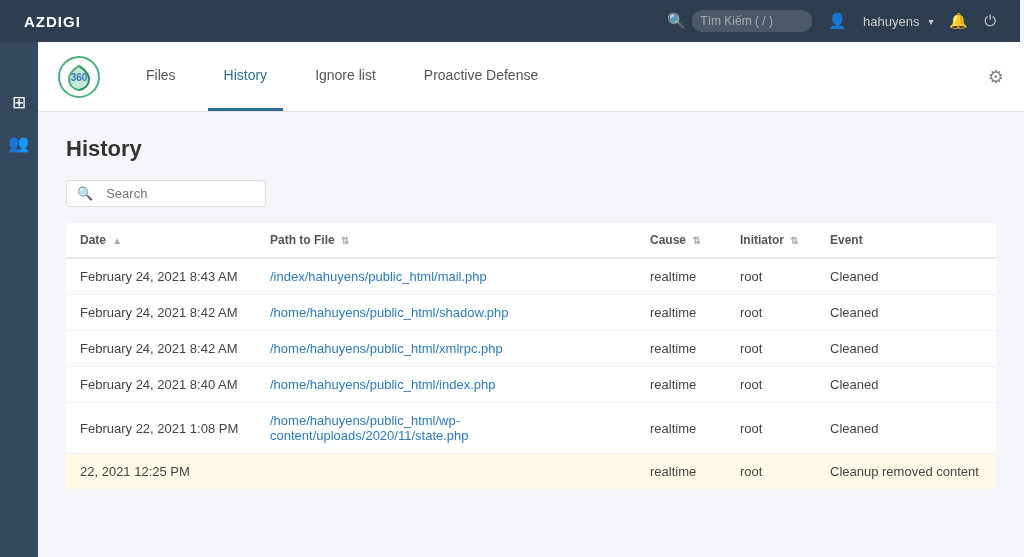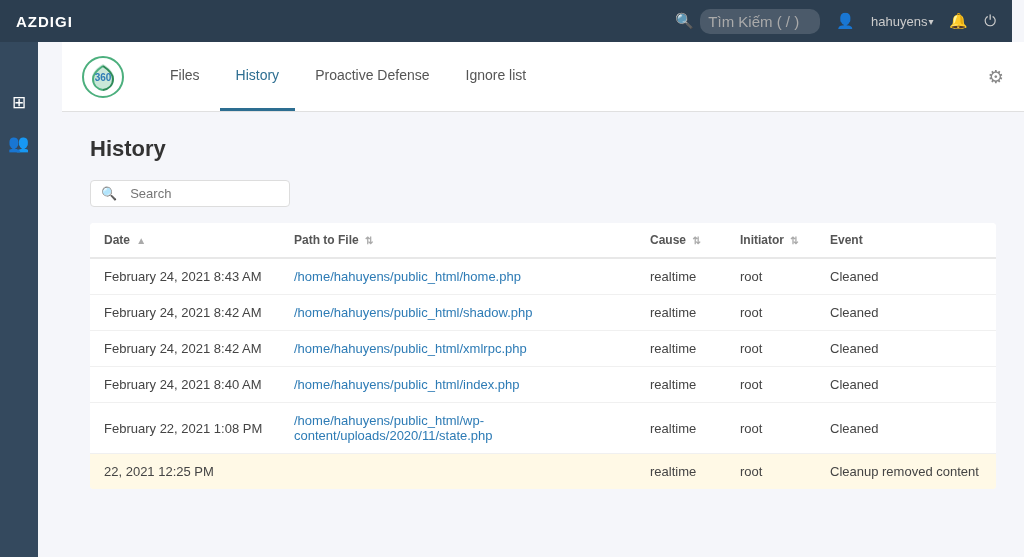--- a/index.html
+++ b/index.html
@@ -1,61 +1,61 @@
 <!DOCTYPE html>
 <html><head>
   <meta charset="utf-8">
   <style>
     * { margin: 0; padding: 0; box-sizing: border-box; }
     body { font-family: 'Segoe UI', Arial, sans-serif; font-size: 13px; background: #f5f6fa; display: flex; height: 557px; overflow: hidden; }
 
     
     .topbar {
-      position: fixed; top: 0; left: 0; right: 12px; height: 42px;
+      position: fixed; top: 0; left: 0; right: 4px; height: 42px;
       background: #2c3e50; display: flex; align-items: center;
-      justify-content: space-between; padding: 0 16px; z-index: 100;
+      justify-content: space-between; padding: 0 24px; z-index: 100;
     }
     .topbar-brand { color: #fff; font-weight: bold; font-size: 15px; letter-spacing: 1px; }
     .topbar-right { display: flex; align-items: center; gap: 16px; }
     .topbar-search { display: flex; align-items: center; gap: 6px; }
     .topbar-search input {
       background: rgba(255,255,255,0.15); border: none; border-radius: 10px;
-      color: #ccc; padding: 4px 8px; font-size: 15px; width: 120px; outline: none;
+      color: #ccc; padding: 4px 8px; font-size: 12px; width: 120px; outline: none;
     }
     .topbar-search input::placeholder { color: #aaa; }
     .topbar-icon { color: #ccc; font-size: 15px; cursor: pointer; }
-    .topbar-user { display: flex; align-items: center; gap: 1px; color: #ccc; font-size: 13px; cursor: pointer; }
+    .topbar-user { display: flex; align-items: center; gap: 9px; color: #ccc; font-size: 13px; cursor: pointer; }
     .topbar-user .arrow { font-size: 10px; }
 
     
     .sidebar {
       width: 38px; background: #34495e; display: flex; flex-direction: column;
       align-items: center; padding-top: 50px; gap: 20px; flex-shrink: 0;
       position: fixed; left: 0; top: 42px; bottom: 0; z-index: 99;
     }
     .sidebar-icon { color: #aaa; font-size: 17px; cursor: pointer; }
     .sidebar-icon.active { color: #fff; }
 
     
     .main-content {
-      margin-left: 38px; margin-top: 42px; flex: 1; display: flex; flex-direction: column; overflow: hidden; padding-left: 24px;
+      margin-left: 38px; margin-top: 42px; flex: 1; display: flex; flex-direction: column; overflow: hidden;
     }
 
     
     .imunify-header {
       background: #fff; border-bottom: 1px solid #e0e0e0;
       display: flex; align-items: center; padding: 0 20px; height: 70px;
       gap: 30px; position: relative;
     }
     .imunify-logo { display: flex; align-items: center; gap: 8px; }
     .imunify-logo-icon { width: 42px; height: 42px; }
     .imunify-logo-text { display: flex; flex-direction: column; }
     .imunify-logo-name { color: #2d6e91; font-size: 18px; font-weight: 600; }
     .imunify-logo-version { color: #999; font-size: 10px; }
-    .imunify-nav { display: flex; align-items: center; gap: 4px; height: 100%; }
+    .imunify-nav { display: flex; align-items: center; gap: 16px; height: 100%; }
     .nav-item {
       padding: 0 16px; height: 100%; display: flex; align-items: center;
       color: #555; font-size: 14px; cursor: pointer; border-bottom: 3px solid transparent;
       text-decoration: none;
     }
     .nav-item.active { color: #2d6e91; border-bottom-color: #2d6e91; }
     .settings-icon { position: absolute; right: 20px; color: #888; font-size: 18px; cursor: pointer; }
 
     
     .page-body { padding: 24px 28px 0 28px; background: #f5f6fa; flex: 1; overflow-y: auto; }
@@ -127,22 +127,22 @@
         <path d="M21 8 C14 12 10 17 10 22 C10 28 14 33 21 35 C28 33 32 28 32 22 C32 17 28 12 21 8Z" fill="#4caf7d" opacity="0.3"></path>
         <path d="M21 10 C15 14 11 19 11 23 C11 29 15 33 21 34" stroke="#4caf7d" stroke-width="2" fill="none"></path>
         <path d="M21 10 C27 14 31 19 31 23 C31 29 27 33 21 34" stroke="#2d8a57" stroke-width="2" fill="none"></path>
         <text x="21" y="25" text-anchor="middle" font-size="10" fill="#2d7bb5" font-weight="bold">360</text>
       </svg>
     </div>
 
     <nav class="imunify-nav">
       <a class="nav-item">Files</a>
       <a class="nav-item active">History</a>
+      <a class="nav-item">Ignore list</a>
       <a class="nav-item">Proactive Defense</a>
-      <a class="nav-item">Ignore list</a>
     </nav>
 
     <span class="settings-icon">⚙</span>
   </div>
 
   <div class="page-body">
     <h1 class="page-title">History</h1>
 
     <div class="search-bar">
       <span class="search-icon">🔍</span>
@@ -169,21 +169,21 @@
             <span class="sort-icon">⇅</span>
           </th>
           <th class="col-event">
             <span>Event</span>
           </th>
         </tr>
       </thead>
       <tbody id="table-body">
       <tr>
             <td>February 24, 2021 8:43 AM</td>
-            <td><a href="#">/home/hahuyens/public_html/home.php</a></td>
+            <td><a href="#">/index/hahuyens/public_html/mail.php</a></td>
             <td>realtime</td>
             <td>root</td>
             <td class="event-cleaned">Cleaned</td>
           </tr>
           <tr>
             <td>February 24, 2021 8:42 AM</td>
             <td><a href="#">/home/hahuyens/public_html/shadow.php</a></td>
             <td>realtime</td>
             <td>root</td>
             <td class="event-cleaned">Cleaned</td>

